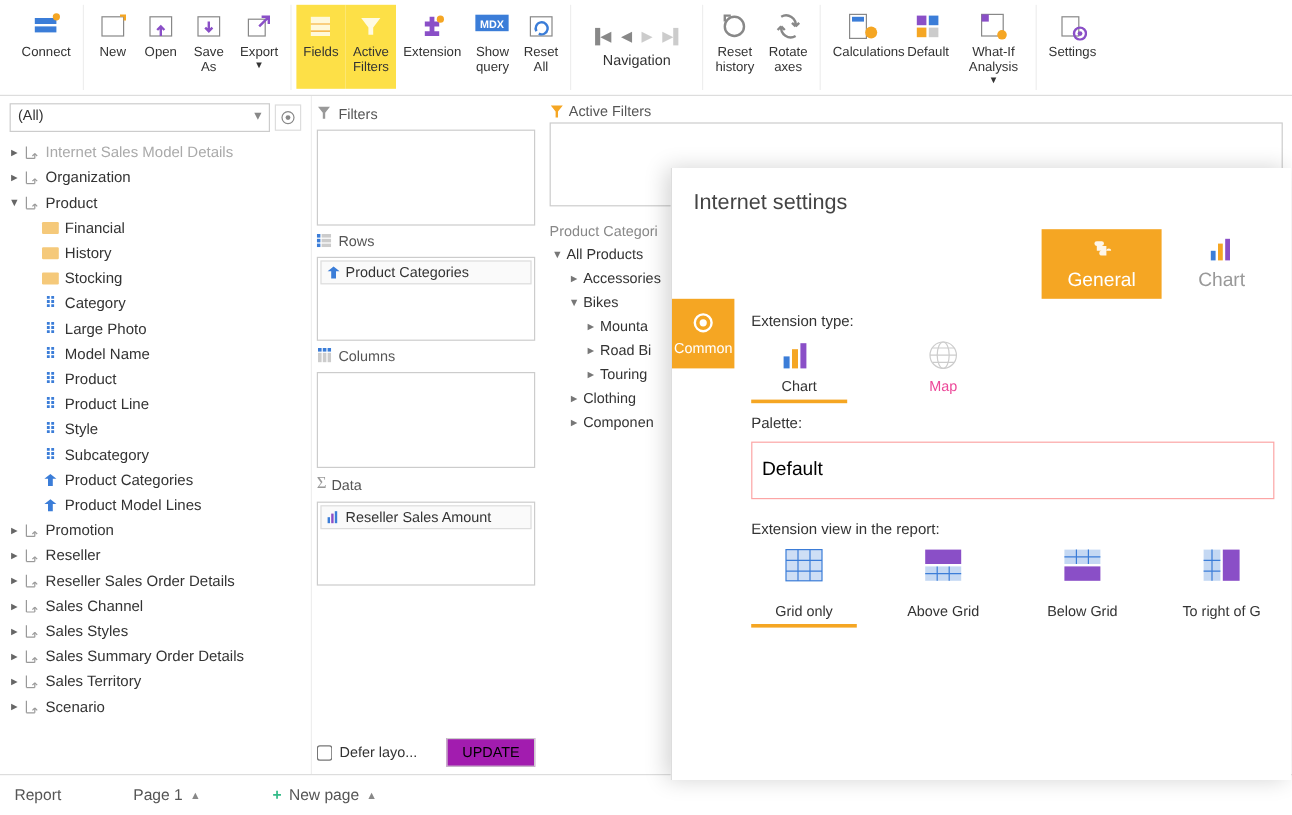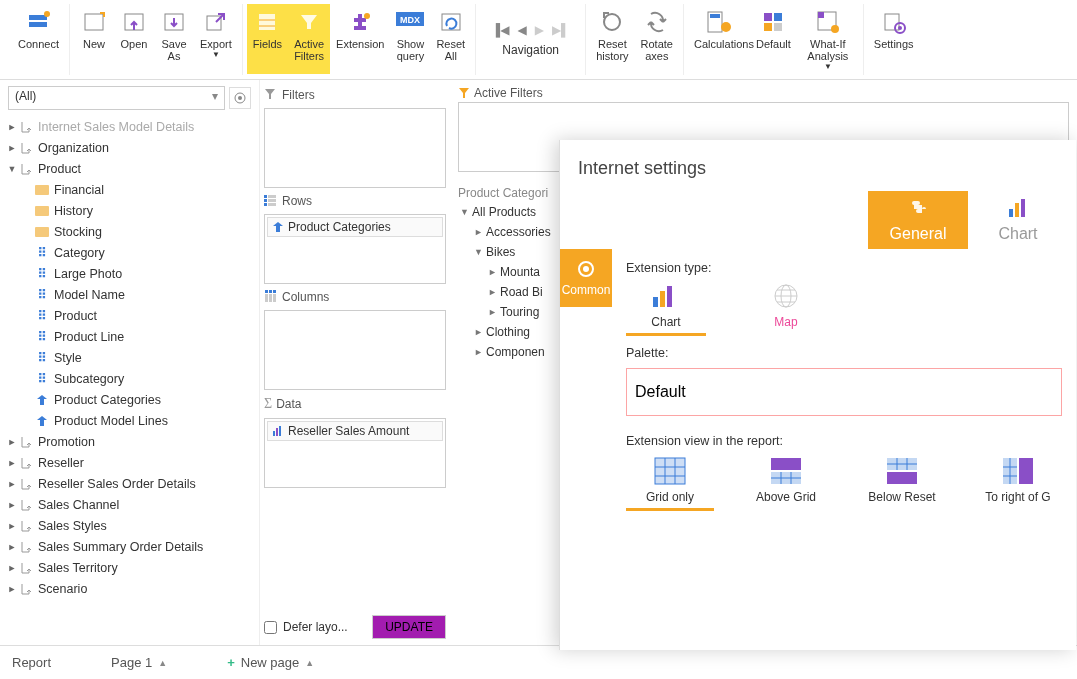--- a/index.html
+++ b/index.html
@@ -65,21 +65,21 @@
 .ext-side-tab { height: 58px; display: flex; flex-direction: column; align-items: center; justify-content: center; gap: 4px; font-size: 12px; background: #f5a623; color: #fff; }
 .ext-content { flex: 1; padding: 12px 14px; }
 .ext-label { font-size: 12.5px; color: #333; margin-bottom: 8px; }
 .ext-row { display: flex; gap: 40px; margin-bottom: 10px; }
 .ext-opt { display: flex; flex-direction: column; align-items: center; gap: 6px; width: 80px; cursor: pointer; }
 .ext-opt .olabel { font-size: 12px; color: #333; }
 .ext-opt.inactive .olabel { color: #ec4899; }
 .ext-opt.selected { border-bottom: 3px solid #f5a623; padding-bottom: 4px; }
 .ext-input { width: 100%; border: 1px solid #fca5a5; padding: 14px 8px; font-size: 16px; }
 .ext-view-row { display: flex; gap: 28px; margin-top: 8px; }
-.ext-view-opt { display: flex; flex-direction: column; align-items: center; gap: 4px; width: 88px; cursor: pointer; }
+.ext-view-opt { display: flex; flex-direction: column; align-items: center; gap: 16px; width: 88px; cursor: pointer; }
 .ext-view-opt.selected { border-bottom: 3px solid #f5a623; padding-bottom: 4px; }
 
 
 .footer { position: absolute; bottom: 0; left: 0; right: 0; height: 34px; border-top: 1px solid #ddd; display: flex; padding: 0 12px; gap: 60px; background: #fff; }
 .footer .fitem { display: flex; align-items: center; gap: 6px; color: #555; font-size: 13px; }
 .footer .plus { color: #3b8; font-weight: bold; }
 
 svg { display: block; }
 .sigma { font-family: serif; font-size: 14px; color: #999; }
 </style>
@@ -692,21 +692,21 @@
           <span>Above Grid</span>
         </div>
         <div class="ext-view-opt">
           <svg width="34" height="30">
               <rect x="2" y="2" width="30" height="12" fill="#3b7dd8" opacity="0.3"></rect>
               <line x1="12" y1="2" x2="12" y2="14" stroke="#3b7dd8"></line>
               <line x1="22" y1="2" x2="22" y2="14" stroke="#3b7dd8"></line>
               <line x1="2" y1="8" x2="32" y2="8" stroke="#3b7dd8"></line>
               <rect x="2" y="16" width="30" height="12" fill="#8a4fc7"></rect>
             </svg>
-          <span>Below Reset</span>
+          <span>Below Grid</span>
         </div>
         <div class="ext-view-opt">
           <svg width="34" height="30">
               <rect x="2" y="2" width="14" height="26" fill="#3b7dd8" opacity="0.3"></rect>
               <line x1="2" y1="11" x2="16" y2="11" stroke="#3b7dd8"></line>
               <line x1="2" y1="20" x2="16" y2="20" stroke="#3b7dd8"></line>
               <line x1="9" y1="2" x2="9" y2="28" stroke="#3b7dd8"></line>
               <rect x="18" y="2" width="14" height="26" fill="#8a4fc7"></rect>
             </svg>
           <span>To right of G</span>

